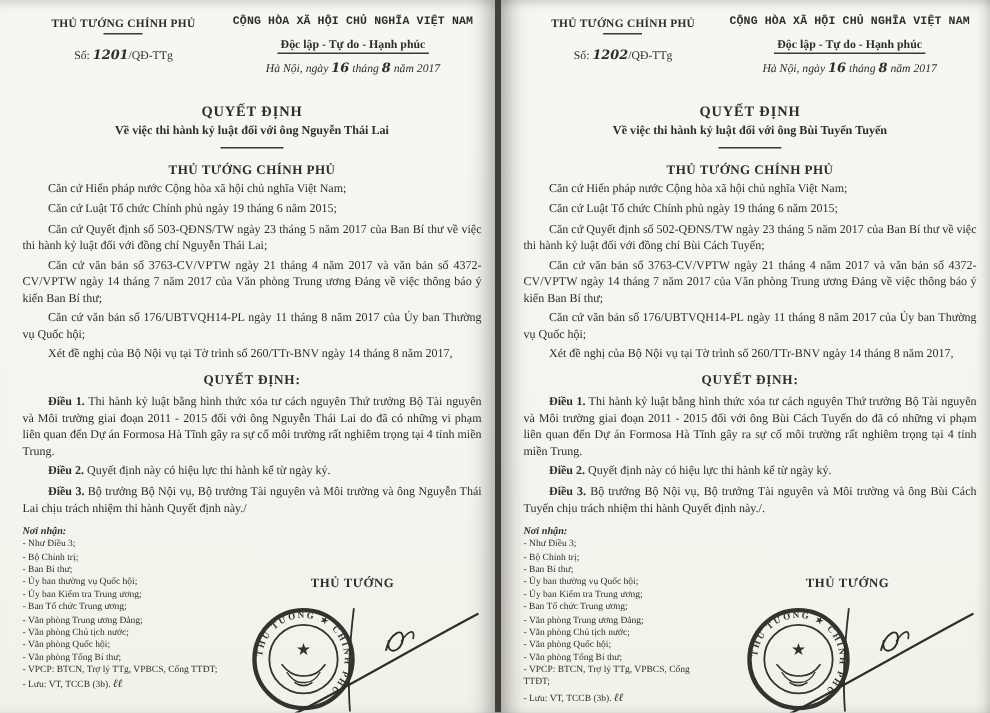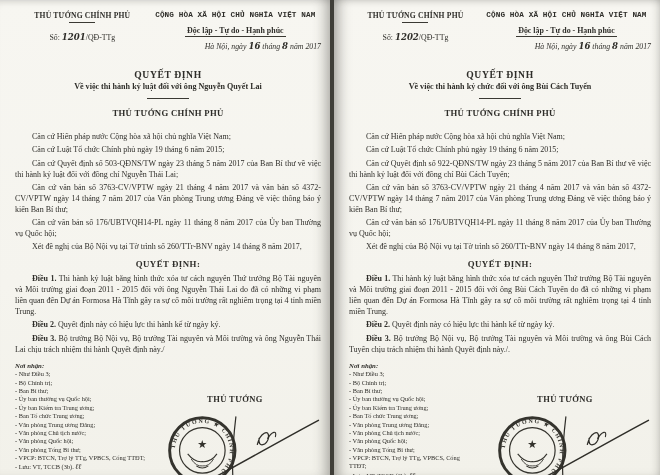--- a/index.html
+++ b/index.html
@@ -24,27 +24,27 @@
   }
   .hdr{display:flex;align-items:flex-start;}
   .hdr-left{width:44%;text-align:center;}
   .org{font-weight:bold;font-size:7.6px;white-space:nowrap;letter-spacing:.2px;}
   .org-rule{width:26px;border-top:1px solid #3a3933;margin:2px auto 0;}
   .doc-no{font-size:7.8px;margin-top:9px;white-space:nowrap;}
   .hand{font-style:italic;font-weight:bold;font-size:8.6px;font-family:"DejaVu Serif",serif;}
   .hdr-right{flex:1;text-align:center;}
   .nat1{font-weight:bold;font-size:7.7px;white-space:nowrap;letter-spacing:.1px;font-family:Liberation Mono, monospace;}
   .nat2{font-weight:bold;font-size:7.9px;display:inline-block;border-bottom:1px solid #3a3933;padding:0 2px 1px;margin-top:1px;}
-  .dateline{font-style:italic;font-size:7.8px;margin-top:4px;white-space:nowrap;text-align:right;}
+  .dateline{font-style:italic;font-size:7.8px;margin-top:4px;white-space:nowrap;}
   .title-block{text-align:center;margin-top:18px;}
   .title{font-weight:bold;font-size:9.6px;letter-spacing:.6px;}
   .subtitle{font-weight:bold;font-size:8.1px;margin-top:2px;}
   .subtitle-rule{width:42px;border-top:1.6px solid #3a3933;margin:7px auto 0;}
   .authority{font-weight:bold;font-size:8.7px;letter-spacing:.3px;margin-top:9px;text-align:center;}
-  .docbody{margin-top:14px;}
+  .docbody{margin-top:3px;}
   p.para{margin:0 0 2.5px;font-size:8px;line-height:1.36;text-align:justify;text-indent:17px;}
   .decision-heading{text-align:center;font-weight:bold;font-size:8.8px;margin:6px 0 5px;letter-spacing:.5px;text-indent:0;}
   .b{font-weight:bold;}
   .footer{display:flex;margin-top:7px;}
   .recip{width:46%;}
   .recip-label{font-weight:bold;font-style:italic;font-size:6.8px;margin-bottom:1px;}
   .recip-item{font-size:6.35px;line-height:1.32;}
   .paraph{font-style:italic;font-weight:bold;font-size:7.5px;}
   .sig{flex:1;text-align:center;position:relative;padding-left:2px;margin-top:32px;}
   .sig-title{font-weight:bold;font-size:8.5px;letter-spacing:.4px;}
@@ -74,21 +74,21 @@
           <span class="hand">16</span>
           <span>tháng</span>
           <span class="hand">8</span>
           <span>năm 2017</span>
         </div>
       </div>
     </div>
 
     <div class="title-block">
       <div class="title">QUYẾT ĐỊNH</div>
-      <div class="subtitle">Về việc thi hành kỷ luật đối với ông Nguyễn Quyết Lai</div>
+      <div class="subtitle">Về việc thi hành kỷ luật đối với ông Nguyễn Thái Lai</div>
       <div class="subtitle-rule"></div>
       <div class="authority">THỦ TƯỚNG CHÍNH PHỦ</div>
     </div>
 
     <div class="docbody">
       <p class="para">Căn cứ Hiến pháp nước Cộng hòa xã hội chủ nghĩa Việt Nam;</p>
       <p class="para">Căn cứ Luật Tổ chức Chính phủ ngày 19 tháng 6 năm 2015;</p>
       <p class="para">Căn cứ Quyết định số 503-QĐNS/TW ngày 23 tháng 5 năm 2017 của Ban Bí thư về việc thi hành kỷ luật đối với đồng chí Nguyễn Thái Lai;</p>
       <p class="para">Căn cứ văn bản số 3763-CV/VPTW ngày 21 tháng 4 năm 2017 và văn bản số 4372-CV/VPTW ngày 14 tháng 7 năm 2017 của Văn phòng Trung ương Đảng về việc thông báo ý kiến Ban Bí thư;</p>
       <p class="para">Căn cứ văn bản số 176/UBTVQH14-PL ngày 11 tháng 8 năm 2017 của Ủy ban Thường vụ Quốc hội;</p>
@@ -162,29 +162,29 @@
           <span class="hand">16</span>
           <span>tháng</span>
           <span class="hand">8</span>
           <span>năm 2017</span>
         </div>
       </div>
     </div>
 
     <div class="title-block">
       <div class="title">QUYẾT ĐỊNH</div>
-      <div class="subtitle">Về việc thi hành kỷ chức đối với ông Bùi Cách Tuyến</div>
+      <div class="subtitle">Về việc thi hành kỷ luật đối với ông Bùi Tuyến Tuyến</div>
       <div class="subtitle-rule"></div>
       <div class="authority">THỦ TƯỚNG CHÍNH PHỦ</div>
     </div>
 
     <div class="docbody">
       <p class="para">Căn cứ Hiến pháp nước Cộng hòa xã hội chủ nghĩa Việt Nam;</p>
       <p class="para">Căn cứ Luật Tổ chức Chính phủ ngày 19 tháng 6 năm 2015;</p>
-      <p class="para">Căn cứ Quyết định số 922-QĐNS/TW ngày 23 tháng 5 năm 2017 của Ban Bí thư về việc thi hành kỷ luật đối với đồng chí Bùi Cách Tuyến;</p>
+      <p class="para">Căn cứ Quyết định số 502-QĐNS/TW ngày 23 tháng 5 năm 2017 của Ban Bí thư về việc thi hành kỷ luật đối với đồng chí Bùi Cách Tuyến;</p>
       <p class="para">Căn cứ văn bản số 3763-CV/VPTW ngày 21 tháng 4 năm 2017 và văn bản số 4372-CV/VPTW ngày 14 tháng 7 năm 2017 của Văn phòng Trung ương Đảng về việc thông báo ý kiến Ban Bí thư;</p>
       <p class="para">Căn cứ văn bản số 176/UBTVQH14-PL ngày 11 tháng 8 năm 2017 của Ủy ban Thường vụ Quốc hội;</p>
       <p class="para">Xét đề nghị của Bộ Nội vụ tại Tờ trình số 260/TTr-BNV ngày 14 tháng 8 năm 2017,</p>
 
       <div class="decision-heading">QUYẾT ĐỊNH:</div>
 
       <p class="para"><span class="b">Điều 1.</span> <span>Thi hành kỷ luật bằng hình thức xóa tư cách nguyên Thứ trưởng Bộ Tài nguyên và Môi trường giai đoạn 2011 - 2015 đối với ông Bùi Cách Tuyến do đã có những vi phạm liên quan đến Dự án Formosa Hà Tĩnh gây ra sự cố môi trường rất nghiêm trọng tại 4 tỉnh miền Trung.</span></p>
       <p class="para"><span class="b">Điều 2.</span> <span>Quyết định này có hiệu lực thi hành kể từ ngày ký.</span></p>
       <p class="para"><span class="b">Điều 3.</span> <span>Bộ trưởng Bộ Nội vụ, Bộ trưởng Tài nguyên và Môi trường và ông Bùi Cách Tuyến chịu trách nhiệm thi hành Quyết định này./.</span></p>
     </div>

